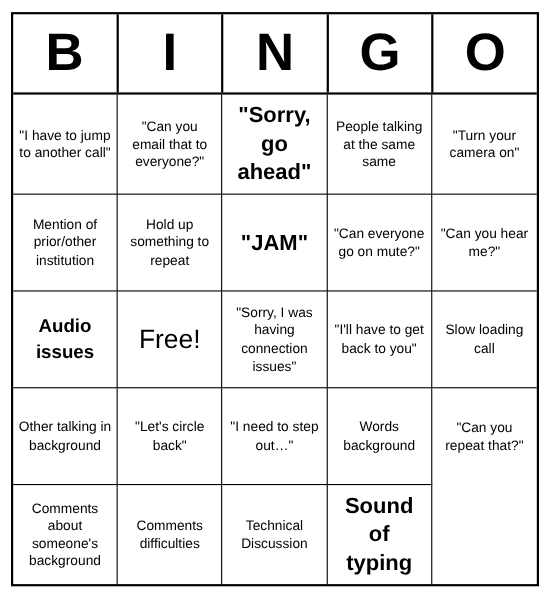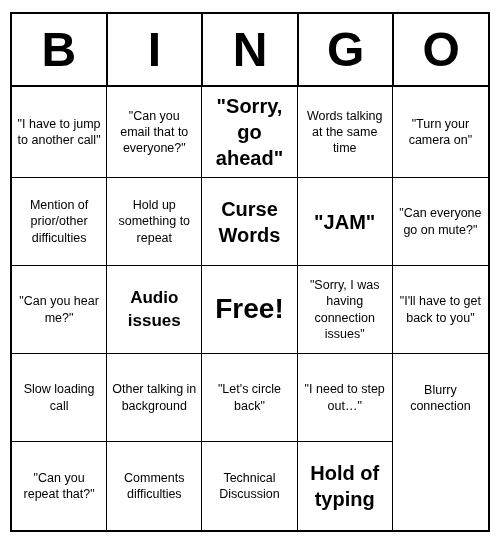--- a/index.html
+++ b/index.html
@@ -53,22 +53,22 @@
       border-right: none;
     }
     .bingo-cell:nth-last-child(-n+5) {
       border-bottom: none;
     }
     .bingo-cell.large-text {
       font-size: 20px;
       font-weight: bold;
     }
     .bingo-cell.free-cell {
-      font-size: 28px;
-      font-weight: bold;
+      font-size: 24px;
+      font-weight: normal;
     }
     .bingo-cell.audio-cell {
       font-size: 17px;
       font-weight: bold;
     }
   </style>
 </head>
 <body>
 
 <div class="bingo-card">
@@ -76,35 +76,35 @@
   <div class="bingo-header-cell">B</div>
       <div class="bingo-header-cell">I</div>
       <div class="bingo-header-cell">N</div>
       <div class="bingo-header-cell">G</div>
       <div class="bingo-header-cell">O</div>
     </div>
   <div class="bingo-grid">
   <div class="bingo-cell">"I have to jump to another call"</div>
       <div class="bingo-cell">"Can you email that to everyone?"</div>
       <div class="bingo-cell large-text">"Sorry, go ahead"</div>
-      <div class="bingo-cell">Words talking at the same time</div>
+      <div class="bingo-cell">People talking at the same same</div>
       <div class="bingo-cell">"Turn your camera on"</div>
-      <div class="bingo-cell">Mention of prior/other difficulties</div>
+      <div class="bingo-cell">Mention of prior/other institution</div>
       <div class="bingo-cell">Hold up something to repeat</div>
-      <div class="bingo-cell large-text">Curse Words</div>
       <div class="bingo-cell large-text">"JAM"</div>
       <div class="bingo-cell">"Can everyone go on mute?"</div>
       <div class="bingo-cell">"Can you hear me?"</div>
       <div class="bingo-cell audio-cell">Audio issues</div>
       <div class="bingo-cell free-cell">Free!</div>
       <div class="bingo-cell">"Sorry, I was having connection issues"</div>
       <div class="bingo-cell">"I'll have to get back to you"</div>
       <div class="bingo-cell">Slow loading call</div>
       <div class="bingo-cell">Other talking in background</div>
       <div class="bingo-cell">"Let's circle back"</div>
       <div class="bingo-cell">"I need to step out…"</div>
-      <div class="bingo-cell">Blurry connection</div>
+      <div class="bingo-cell">Words background</div>
       <div class="bingo-cell">"Can you repeat that?"</div>
+      <div class="bingo-cell">Comments about someone's background</div>
       <div class="bingo-cell">Comments difficulties</div>
       <div class="bingo-cell">Technical Discussion</div>
-      <div class="bingo-cell large-text">Hold of typing</div>
+      <div class="bingo-cell large-text">Sound of typing</div>
     </div>
 </div>
 
 </body></html>

